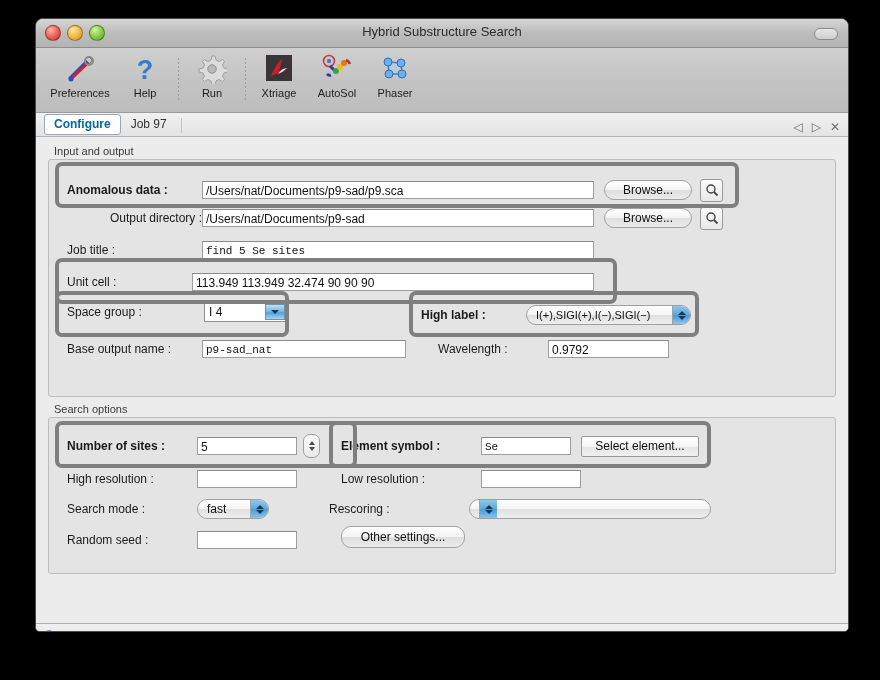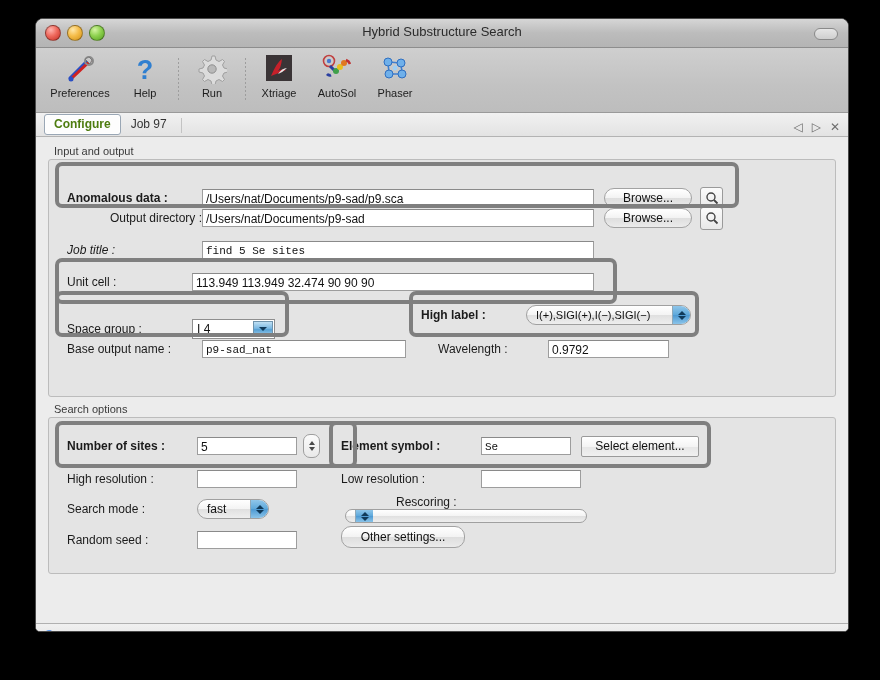--- a/index.html
+++ b/index.html
@@ -86,21 +86,21 @@
     padding: 2px 9px 3px 9px;
     margin-bottom: 1px;
     border: 1px solid transparent;
     border-radius: 3px;
   }
   .tab.active {
     background: #fdfdfd;
     border: 1px solid #9aa7b5;
     box-shadow: inset 0 0 0 1px #ffffff;
     font-weight: bold;
-    color: #4d7c0f;
+    color: #0369a1;
   }
   .tab-div { width: 1px; height: 15px; background: #c3c3c3; margin: 0 2px 3px 4px; }
   .tab-ctrls { position: absolute; right: 8px; bottom: 3px; display: flex; gap: 9px; align-items: center; }
   .tab-ctrl { font-size: 12px; color: #6d6d6d; line-height: 1; }
 
   
   .content {
     position: relative;
     height: 478px;
     background: #ececec;
@@ -357,21 +357,21 @@
         <span class="tab-ctrl">✕</span>
       </div>
     </div>
 
     <div class="content">
 
       <div class="group">
         <div class="group-title">Input and output</div>
         <div class="group-box" style="height:236px;">
 
-          <div class="row" style="position:absolute; left:18px; top:24px; width:660px;">
+          <div class="row" style="position:absolute; left:18px; top:16px; width:660px;">
             <div class="lbl bold" style="width:135px;">Anomalous data :</div>
             <div class="tf" style="width:392px;">/Users/nat/Documents/p9-sad/p9.sca</div>
             <div class="pill-btn" style="margin-left:10px; width:88px;">Browse...</div>
             <div class="mag-btn" style="margin-left:8px;">
               <svg width="14" height="14" viewBox="0 0 14 14">
                 <circle cx="6" cy="6" r="4" fill="none" stroke="#444" stroke-width="1.4"></circle>
                 <line x1="9" y1="9" x2="12.5" y2="12.5" stroke="#444" stroke-width="1.8"></line>
               </svg>
             </div>
           </div>
@@ -382,30 +382,30 @@
             <div class="pill-btn" style="margin-left:10px; width:88px;">Browse...</div>
             <div class="mag-btn" style="margin-left:8px;">
               <svg width="14" height="14" viewBox="0 0 14 14">
                 <circle cx="6" cy="6" r="4" fill="none" stroke="#444" stroke-width="1.4"></circle>
                 <line x1="9" y1="9" x2="12.5" y2="12.5" stroke="#444" stroke-width="1.8"></line>
               </svg>
             </div>
           </div>
 
           <div class="row" style="position:absolute; left:18px; top:76px; width:560px;">
-            <div class="lbl" style="width:135px;font-style:italic;">Job title :</div>
+            <div class="lbl" style="width:135px;">Job title :</div>
             <div class="tf mono" style="width:392px;">find 5 Se sites</div>
           </div>
 
           <div class="row" style="position:absolute; left:18px; top:108px; width:560px;">
             <div class="lbl" style="width:125px;">Unit cell :</div>
             <div class="tf" style="width:402px;">113.949 113.949 32.474 90 90 90</div>
           </div>
 
-          <div class="row" style="position:absolute; left:18px; top:155px; width:300px;">
+          <div class="row" style="position:absolute; left:18px; top:138px; width:300px;gap:12px;">
             <div class="lbl" style="width:125px;">Space group :</div>
             <div class="combo" style="width:83px;">
               <span class="val">I 4</span>
               <span class="arrowbox">
                   <span class="tri-dn"></span>
                 </span>
             </div>
           </div>
 
           <div class="row" style="position:absolute; left:372px; top:141px; width:300px;">
@@ -464,21 +464,21 @@
           <div class="row" style="position:absolute; left:18px; top:77px;">
             <div class="lbl" style="width:130px;">Search mode :</div>
             <div class="popup" style="width:72px;">
               <span class="val" style="font-size:12px;">fast</span>
               <span class="arrows">
                 <span class="tri-up"></span>
                   <span class="tri-dn"></span>
               </span>
             </div>
           </div>
-          <div class="row" style="position:absolute; left:296px; top:77px;flex-direction:column;">
+          <div class="row" style="position:absolute; left:280px; top:77px;">
             <div class="lbl" style="width:140px;">Rescoring :</div>
             <div class="popup" style="width:242px;">
               <span class="arrows">
                 <span class="tri-up"></span>
                   <span class="tri-dn"></span>
               </span>
             </div>
           </div>
 
           <div class="row" style="position:absolute; left:18px; top:108px;">

